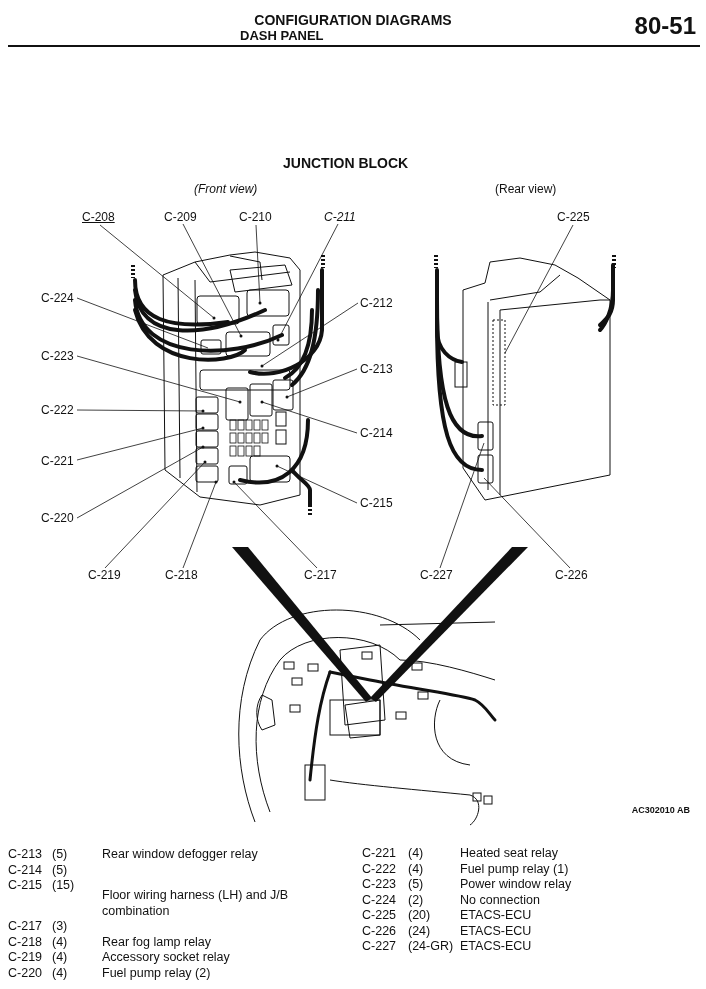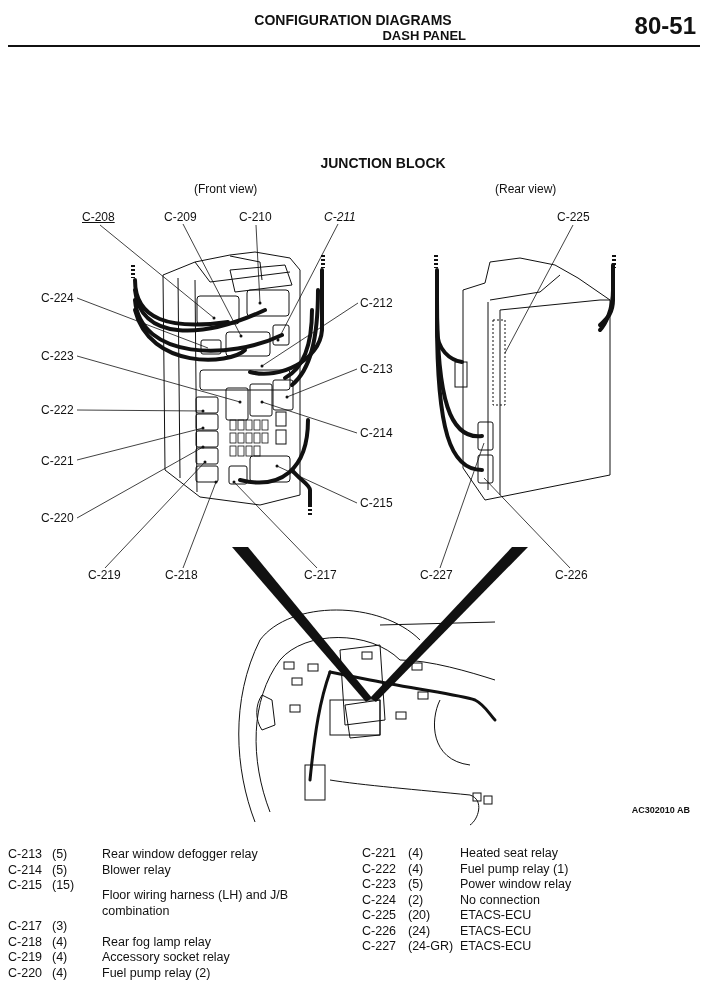--- a/index.html
+++ b/index.html
@@ -1,26 +1,26 @@
 <!DOCTYPE html>
 <html><head>
 <meta charset="utf-8">
 <style>
   html, body { margin: 0; padding: 0; background: #ffffff; }
   body { width: 706px; height: 989px; position: relative; overflow: hidden;
          font-family: "Liberation Sans", sans-serif; color: #111; }
   .hdr-title { position: absolute; left: 240px; top: 13px; width: 226px; text-align: center;
                font-weight: bold; font-size: 14px; line-height: 15px; }
-  .hdr-sub { position: absolute; left: 240px; top: 29px; width: 226px; text-align: right;
+  .hdr-sub { position: absolute; left: 240px; top: 29px; width: 226px; text-align: left;
              font-weight: bold; font-size: 13px; line-height: 14px; }
   .hdr-page { position: absolute; right: 10px; top: 12px; font-weight: bold; font-size: 24px; line-height: 28px; }
   .hdr-rule { position: absolute; left: 8px; right: 6px; top: 45px; height: 2px; background: #111; }
   .diagram { position: absolute; left: 0; top: 0; width: 706px; height: 840px; }
   .lbl { position: absolute; font-size: 12px; line-height: 13px; white-space: nowrap; }
-  .bold-title { position: absolute; left: 283px; top: 155px; width: 200px; text-align: center;
+  .bold-title { position: absolute; left: 283px; top: 155px; width: 200px; text-align: left;
                 font-weight: bold; font-size: 14px; }
   .view-lbl { position: absolute; font-size: 12px; }
   .fig-code { position: absolute; right: 16px; top: 805px; font-weight: bold; font-size: 9px; }
   .legend { position: absolute; font-size: 12.5px; line-height: 15.5px; }
   .legend .row { display: flex; }
   .legend .code { width: 44px; }
   .legend .pins { width: 50px; }
   .legend .desc { width: 250px; }
   .legend.right .pins { width: 52px; }
   .legend.right .code { width: 46px; }
@@ -190,21 +190,21 @@
       <rect x="290" y="705" width="10" height="7"></rect>
       <rect x="473" y="793" width="8" height="8"></rect>
       <rect x="484" y="796" width="8" height="8"></rect>
       <rect x="305" y="765" width="20" height="35"></rect>
       <rect x="330" y="700" width="50" height="35"></rect>
     </g>
   </g>
 </svg>
 
 <div class="bold-title">JUNCTION BLOCK</div>
-<div class="view-lbl" style="left:194px;top:182px;">(Front view)</div>
+<div class="view-lbl" style="left:194px;top:182px;font-style:italic;">(Front view)</div>
 <div class="view-lbl" style="left:495px;top:182px;">(Rear view)</div>
 
 <div class="lbl" style="left:82px;top:211px;text-decoration:underline;">C-208</div>
 <div class="lbl" style="left:164px;top:211px;">C-209</div>
 <div class="lbl" style="left:239px;top:211px;">C-210</div>
 <div class="lbl" style="left:324px;top:211px;font-style:italic;">C-211</div>
 <div class="lbl" style="left:360px;top:297px;">C-212</div>
 <div class="lbl" style="left:41px;top:292px;">C-224</div>
 <div class="lbl" style="left:41px;top:350px;">C-223</div>
 <div class="lbl" style="left:360px;top:363px;">C-213</div>
@@ -225,21 +225,20 @@
 
 <div class="legend left" style="left:8px;top:847px;">
   <div class="row">
     <span class="code">C-213</span>
     <span class="pins">(5)</span>
     <span class="desc">Rear window defogger relay</span>
   </div>
   <div class="row">
     <span class="code">C-214</span>
     <span class="pins">(5)</span>
-    <span class="desc">Blower relay</span>
   </div>
   <div class="row">
     <span class="code">C-215</span>
     <span class="pins">(15)</span>
     <span class="desc" style="width:210px;margin-top:10px;">Floor wiring harness (LH) and J/B combination</span>
   </div>
   <div class="row">
     <span class="code">C-217</span>
     <span class="pins">(3)</span>
   </div>

